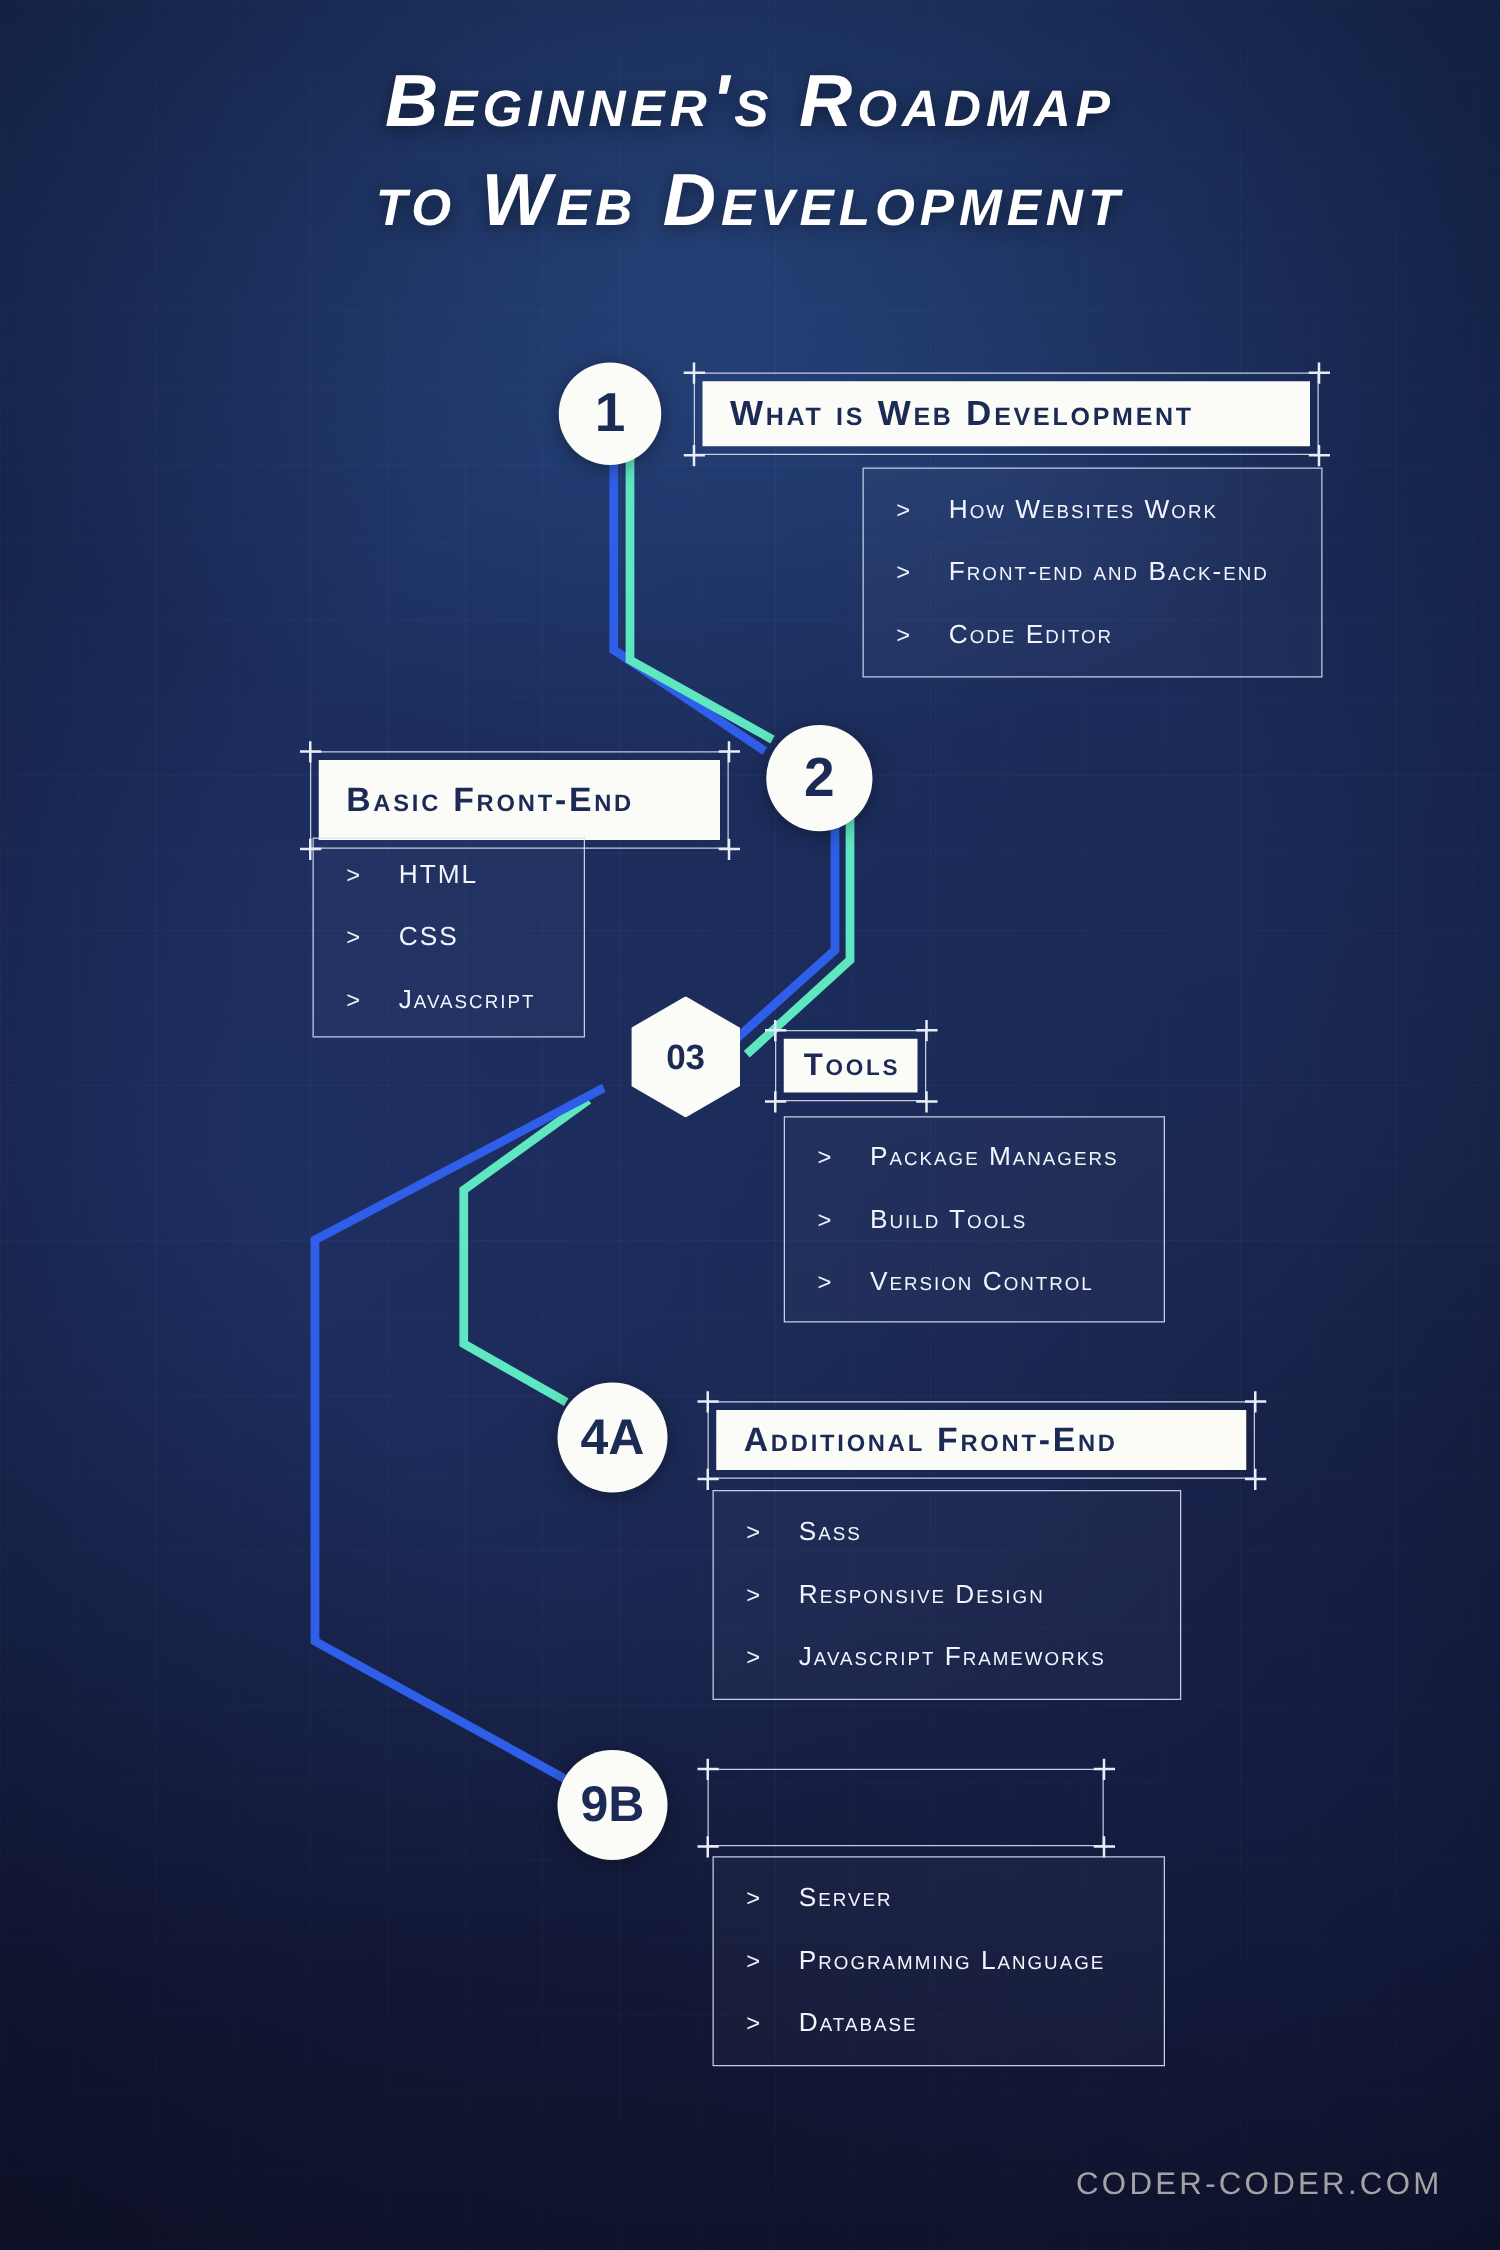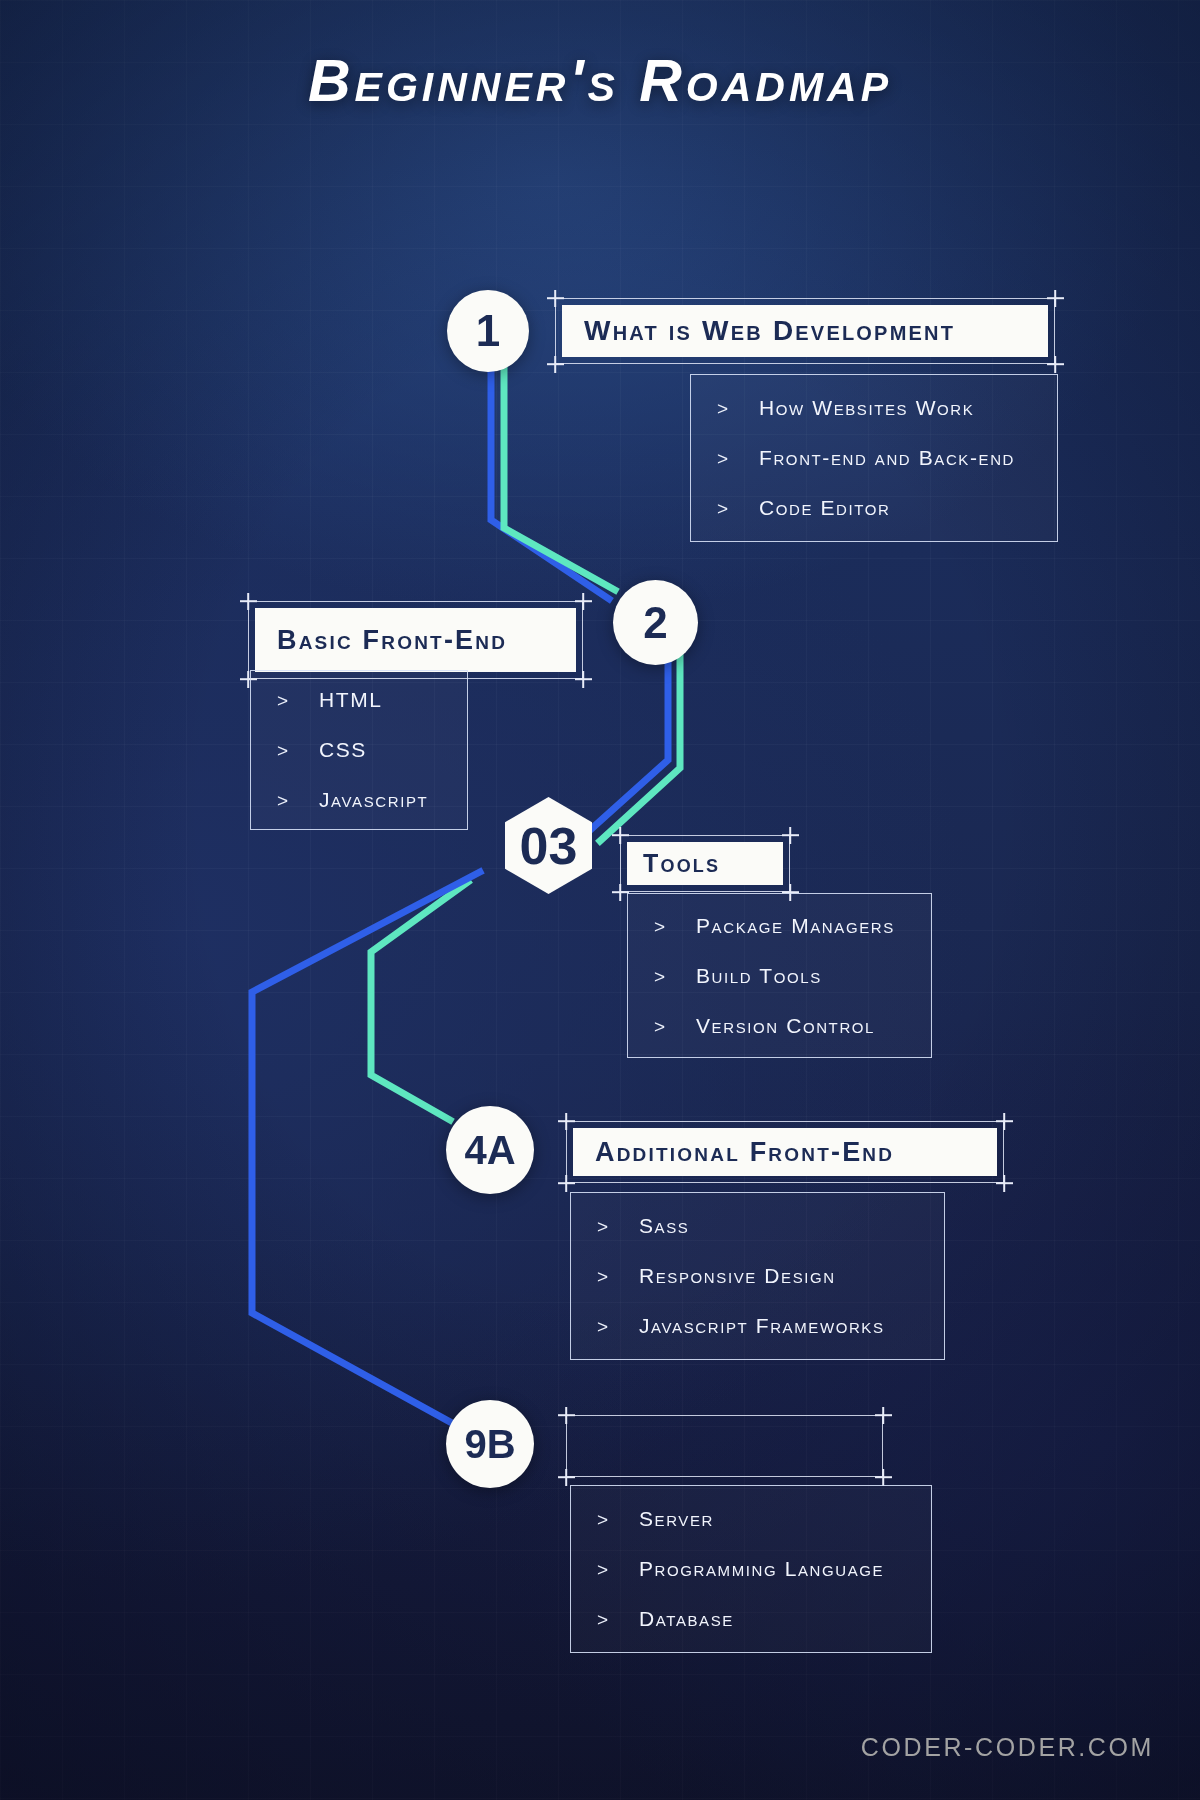--- a/index.html
+++ b/index.html
@@ -172,20 +172,21 @@
 </style>
 </head>
 <body>
 
 <div id="bg-layer"></div>
 <div id="bg-grid"></div>
 <div id="bg-vignette"></div>
 
 <div id="title">
   <span class="tl">Beginner's Roadmap</span>
+  <span class="tl">to Web Development</span>
 </div>
 
 <svg id="connectors" viewBox="0 0 1200 1800" xmlns="http://www.w3.org/2000/svg">
 
   <polyline points="491,338 491,520 609,599" fill="none" stroke="#2f5fe8" stroke-width="7" stroke-linecap="square" stroke-linejoin="miter"></polyline>
   <polyline points="504,338 504,528 615,590" fill="none" stroke="#5ee7c0" stroke-width="7" stroke-linecap="square" stroke-linejoin="miter"></polyline>
 
   <polyline points="668,628 668,760 589,831" fill="none" stroke="#2f5fe8" stroke-width="7" stroke-linecap="square" stroke-linejoin="miter"></polyline>
   <polyline points="680,628 680,768 600,841" fill="none" stroke="#5ee7c0" stroke-width="7" stroke-linecap="square" stroke-linejoin="miter"></polyline>
 
@@ -247,25 +248,25 @@
   <div class="row">
     <span class="mk">&gt;</span>
     <span class="tx">CSS</span>
   </div>
   <div class="row">
     <span class="mk">&gt;</span>
     <span class="tx">Javascript</span>
   </div>
 </div>
 
-<div class="node-hex" style="left:505px; top:797px; width:87px; height:97px; font-size:52px;">
+<div class="node-hex" style="left:505px; top:797px; width:87px; height:97px; font-size:28px;">
   <span>03</span>
 </div>
 
-<div class="hdr" style="left:620px; top:824px; width:170px; height:57px;margin-top:11px;">
+<div class="hdr" style="left:620px; top:824px; width:121px; height:57px;">
   <div class="outline"></div>
   <div class="tick tl"></div>
   <div class="tick tr"></div>
   <div class="tick bl"></div>
   <div class="tick br"></div>
   <div class="fill pad-l" style="font-size:25px; padding-left:16px;">
     <span>Tools</span>
   </div>
 </div>
 

